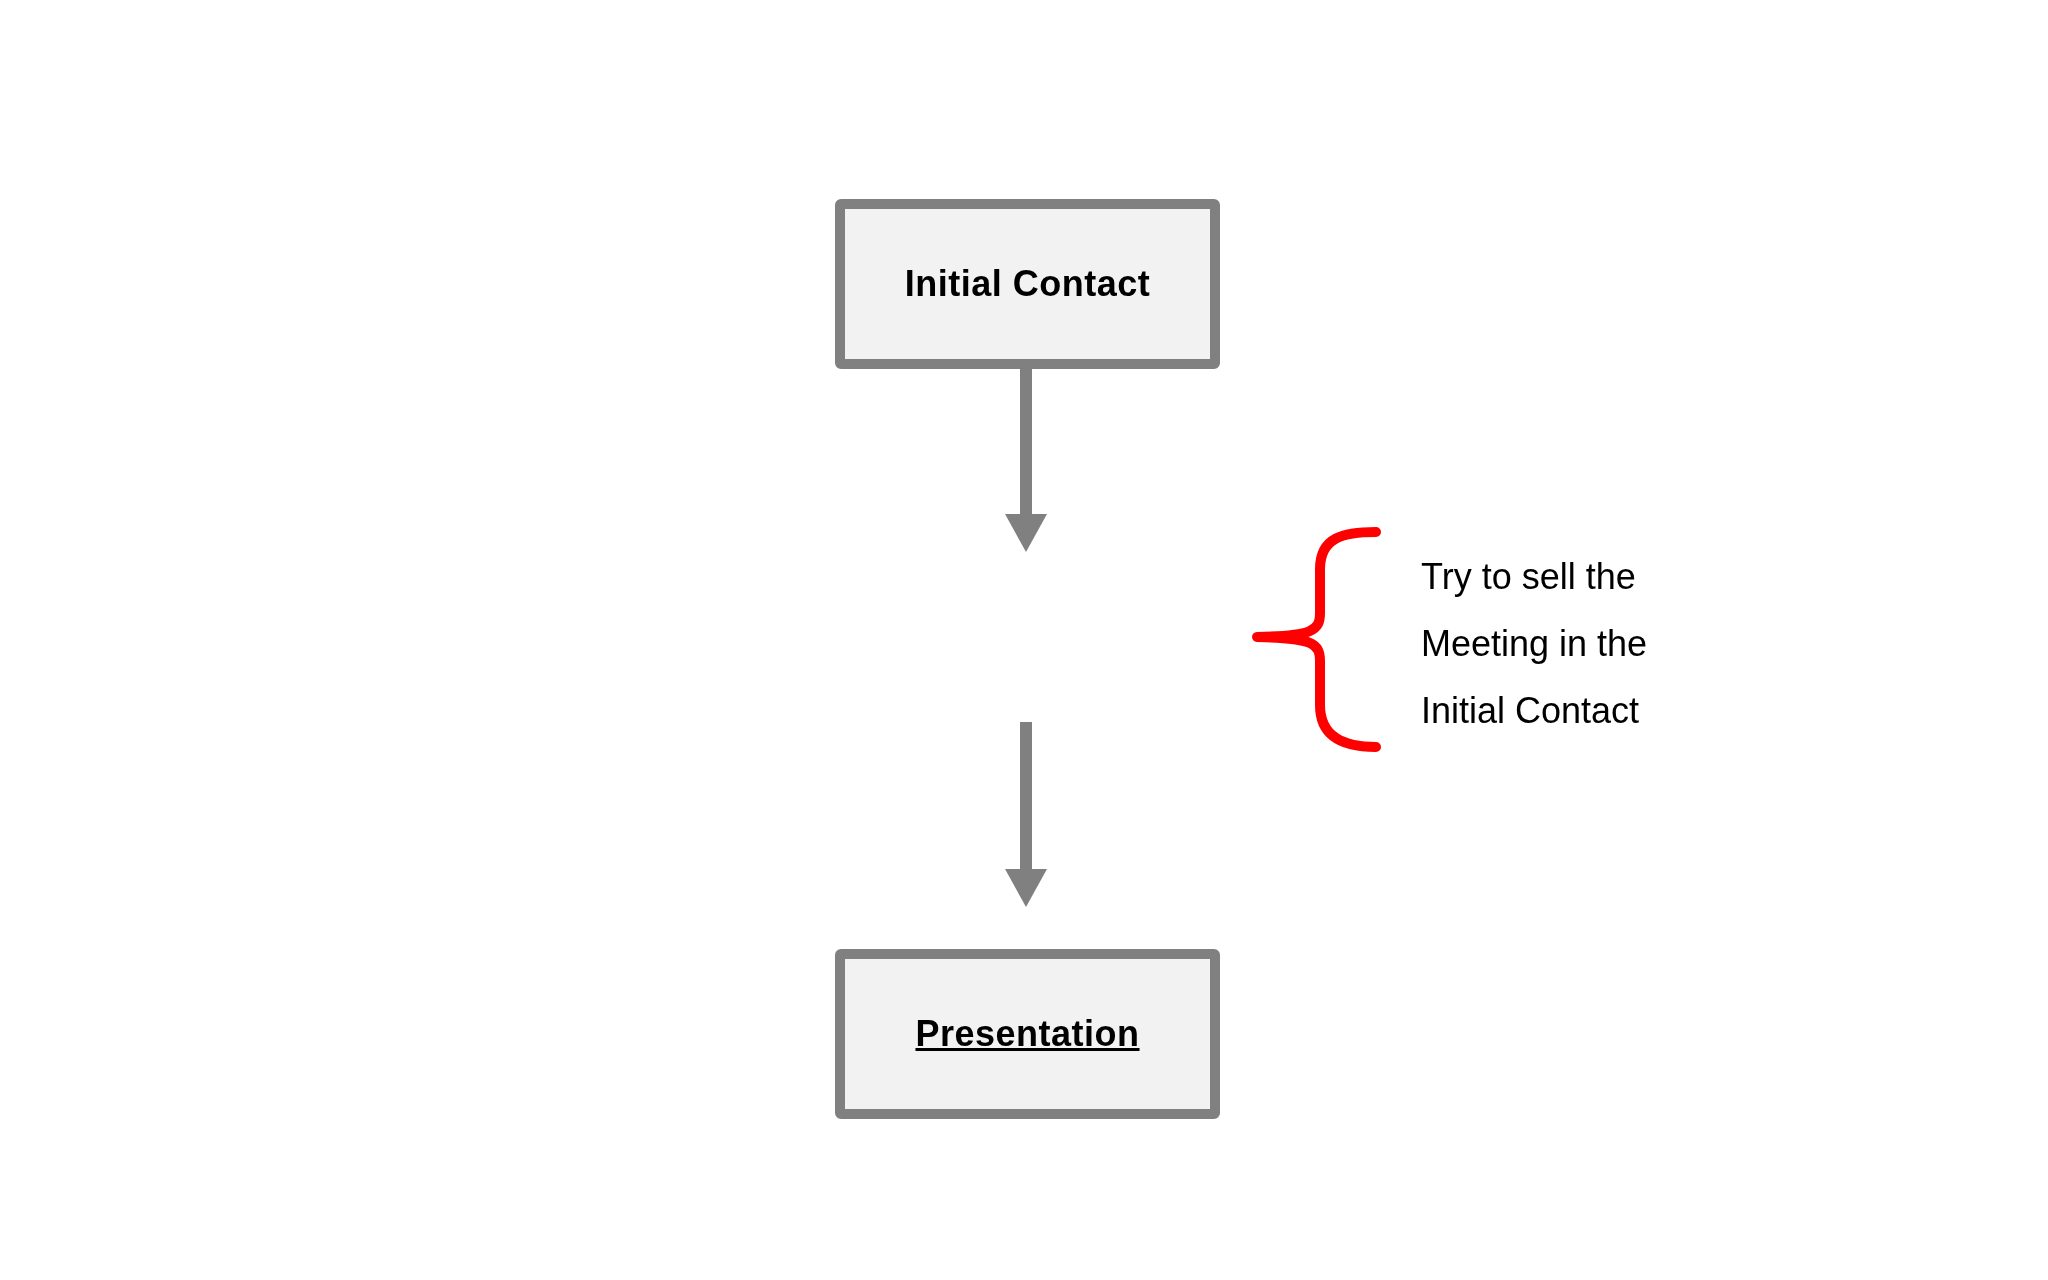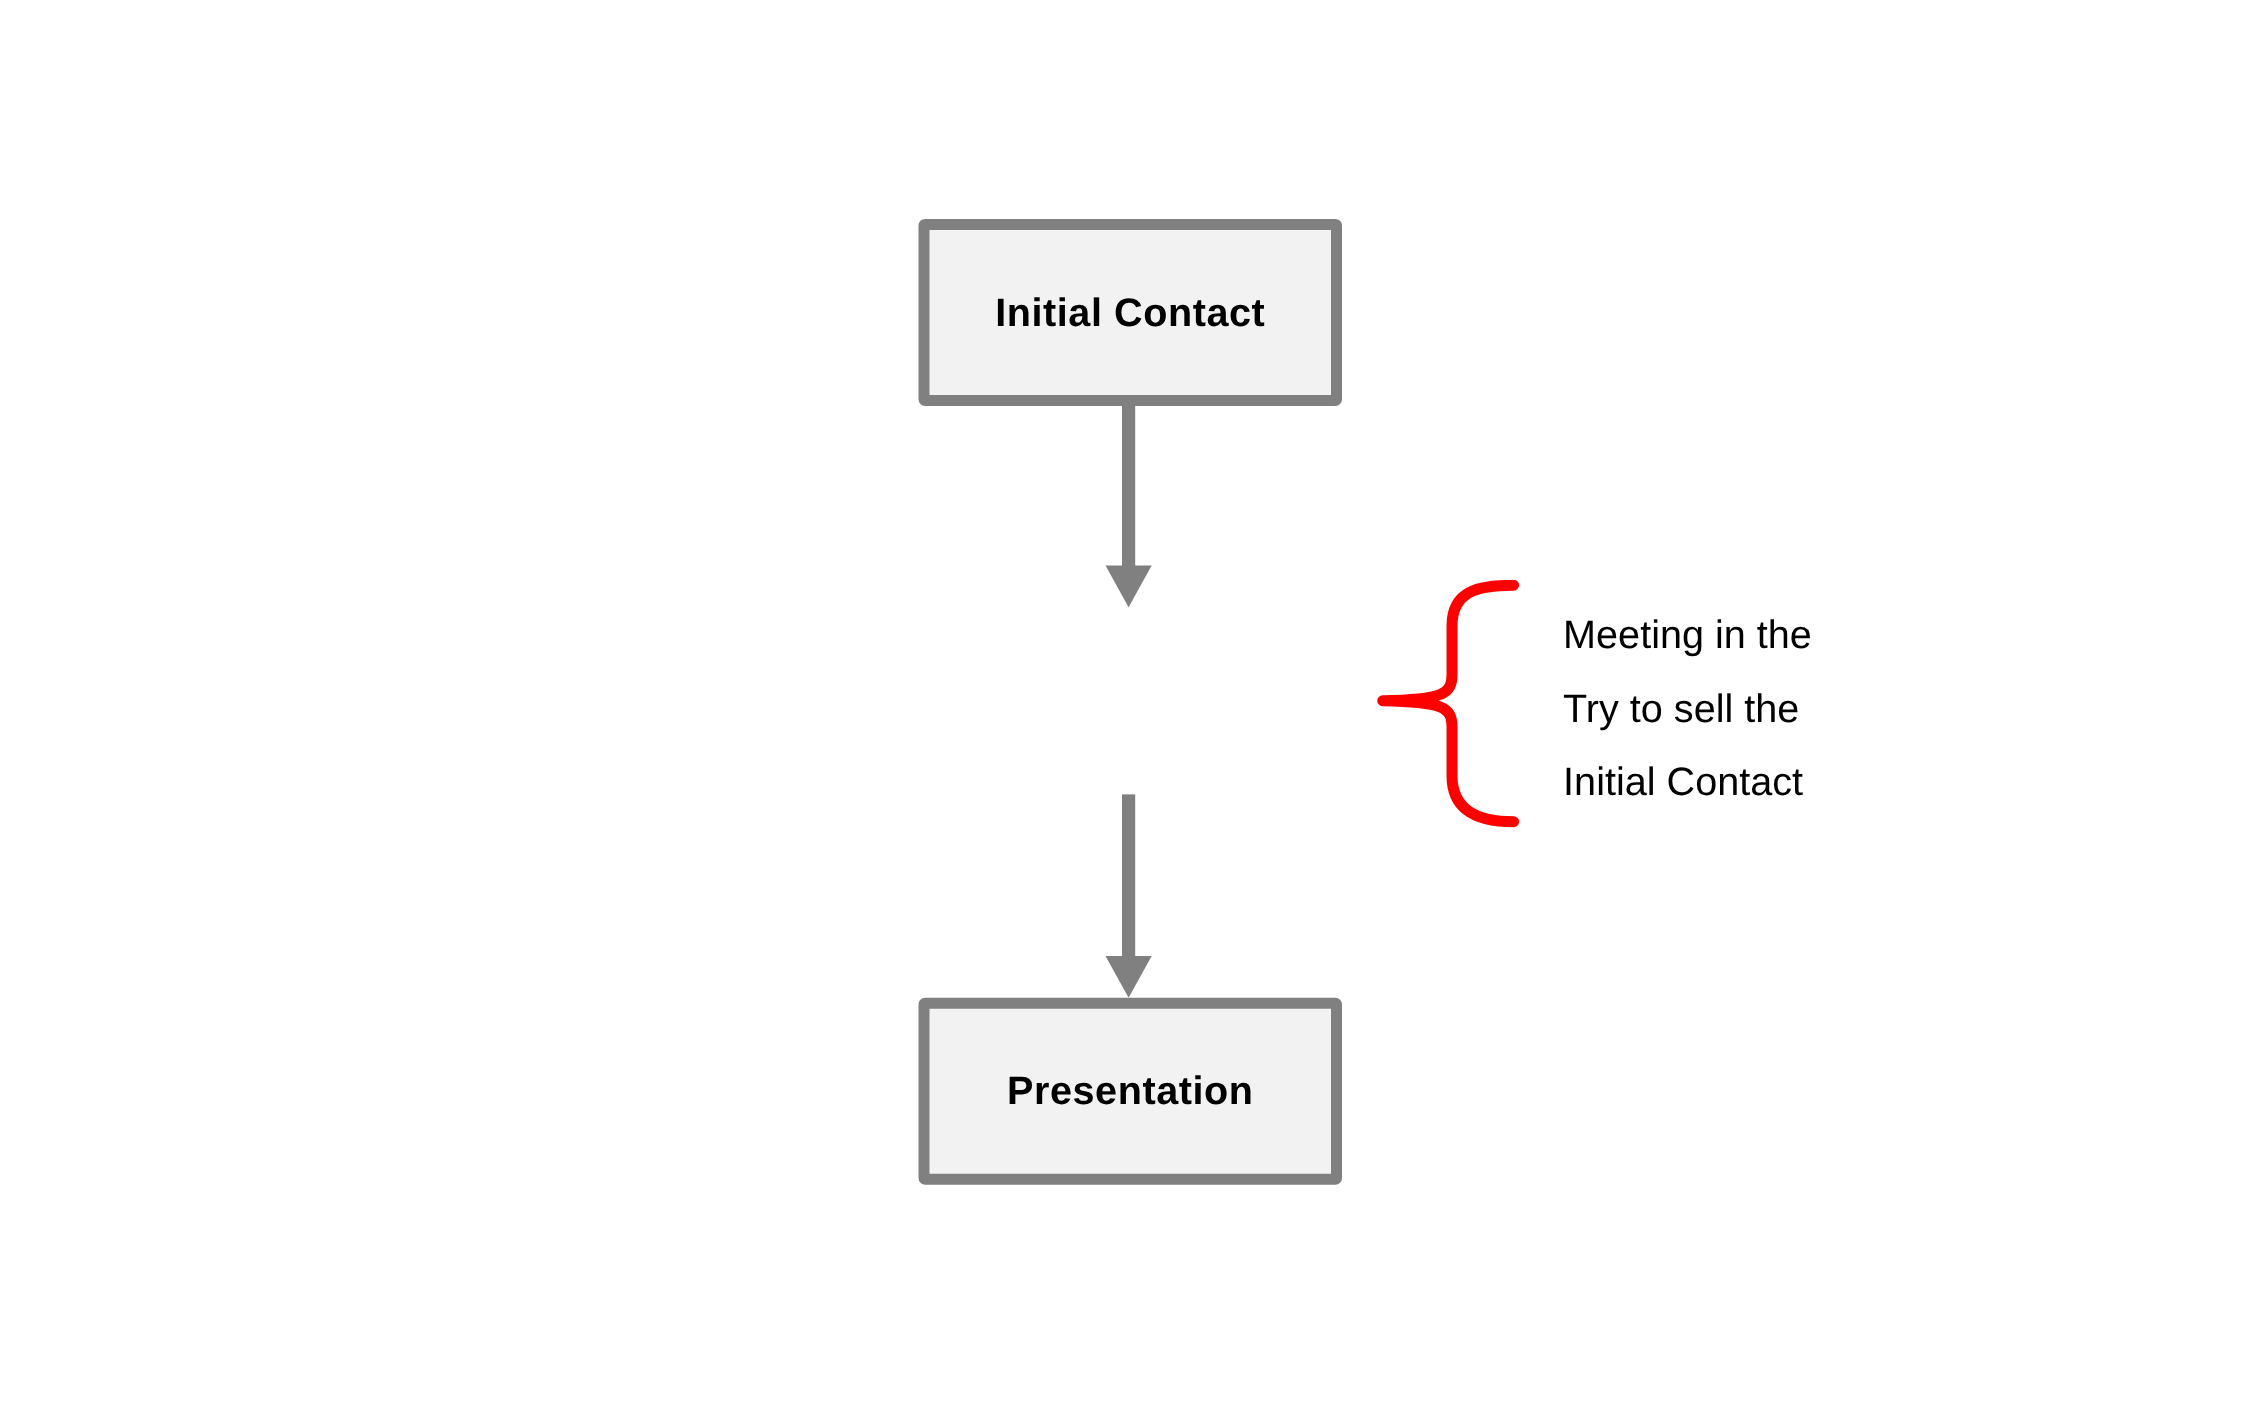--- a/index.html
+++ b/index.html
@@ -33,21 +33,21 @@
   }
   .flow-box .label {
     font-size: 36px;
     font-weight: 700;
     color: #000000;
     letter-spacing: 0.5px;
     white-space: nowrap;
   }
   #box-initial-contact { top: 199px; }
   #box-meeting        { top: 552px; }
-  #box-presentation   { top: 907px; }
+  #box-presentation   { top: 949px; text-decoration: underline; }
 
   .arrow-svg {
     position: absolute;
     left: 996px;
     width: 60px;
     display: block;
   }
   #arrow-1 { top: 369px; height: 183px; }
   #arrow-2 { top: 722px; height: 185px; }
 
@@ -100,18 +100,18 @@
     <path d="M 126 5
              C 94 5 70 10 70 42
              L 70 86
              C 70 104 62 109 7 110
              C 62 111 70 116 70 134
              L 70 178
              C 70 210 94 220 126 220" fill="none" stroke-width="10" stroke-linecap="round" stroke-linejoin="round" stroke="#ff0000"></path>
   </svg>
 
   <div class="annotation">
+    <div>Try to sell the</div>
     <div>Meeting in the</div>
-    <div>Try to sell the</div>
     <div>Initial Contact</div>
   </div>
 
 </div>
 
 </body></html>

